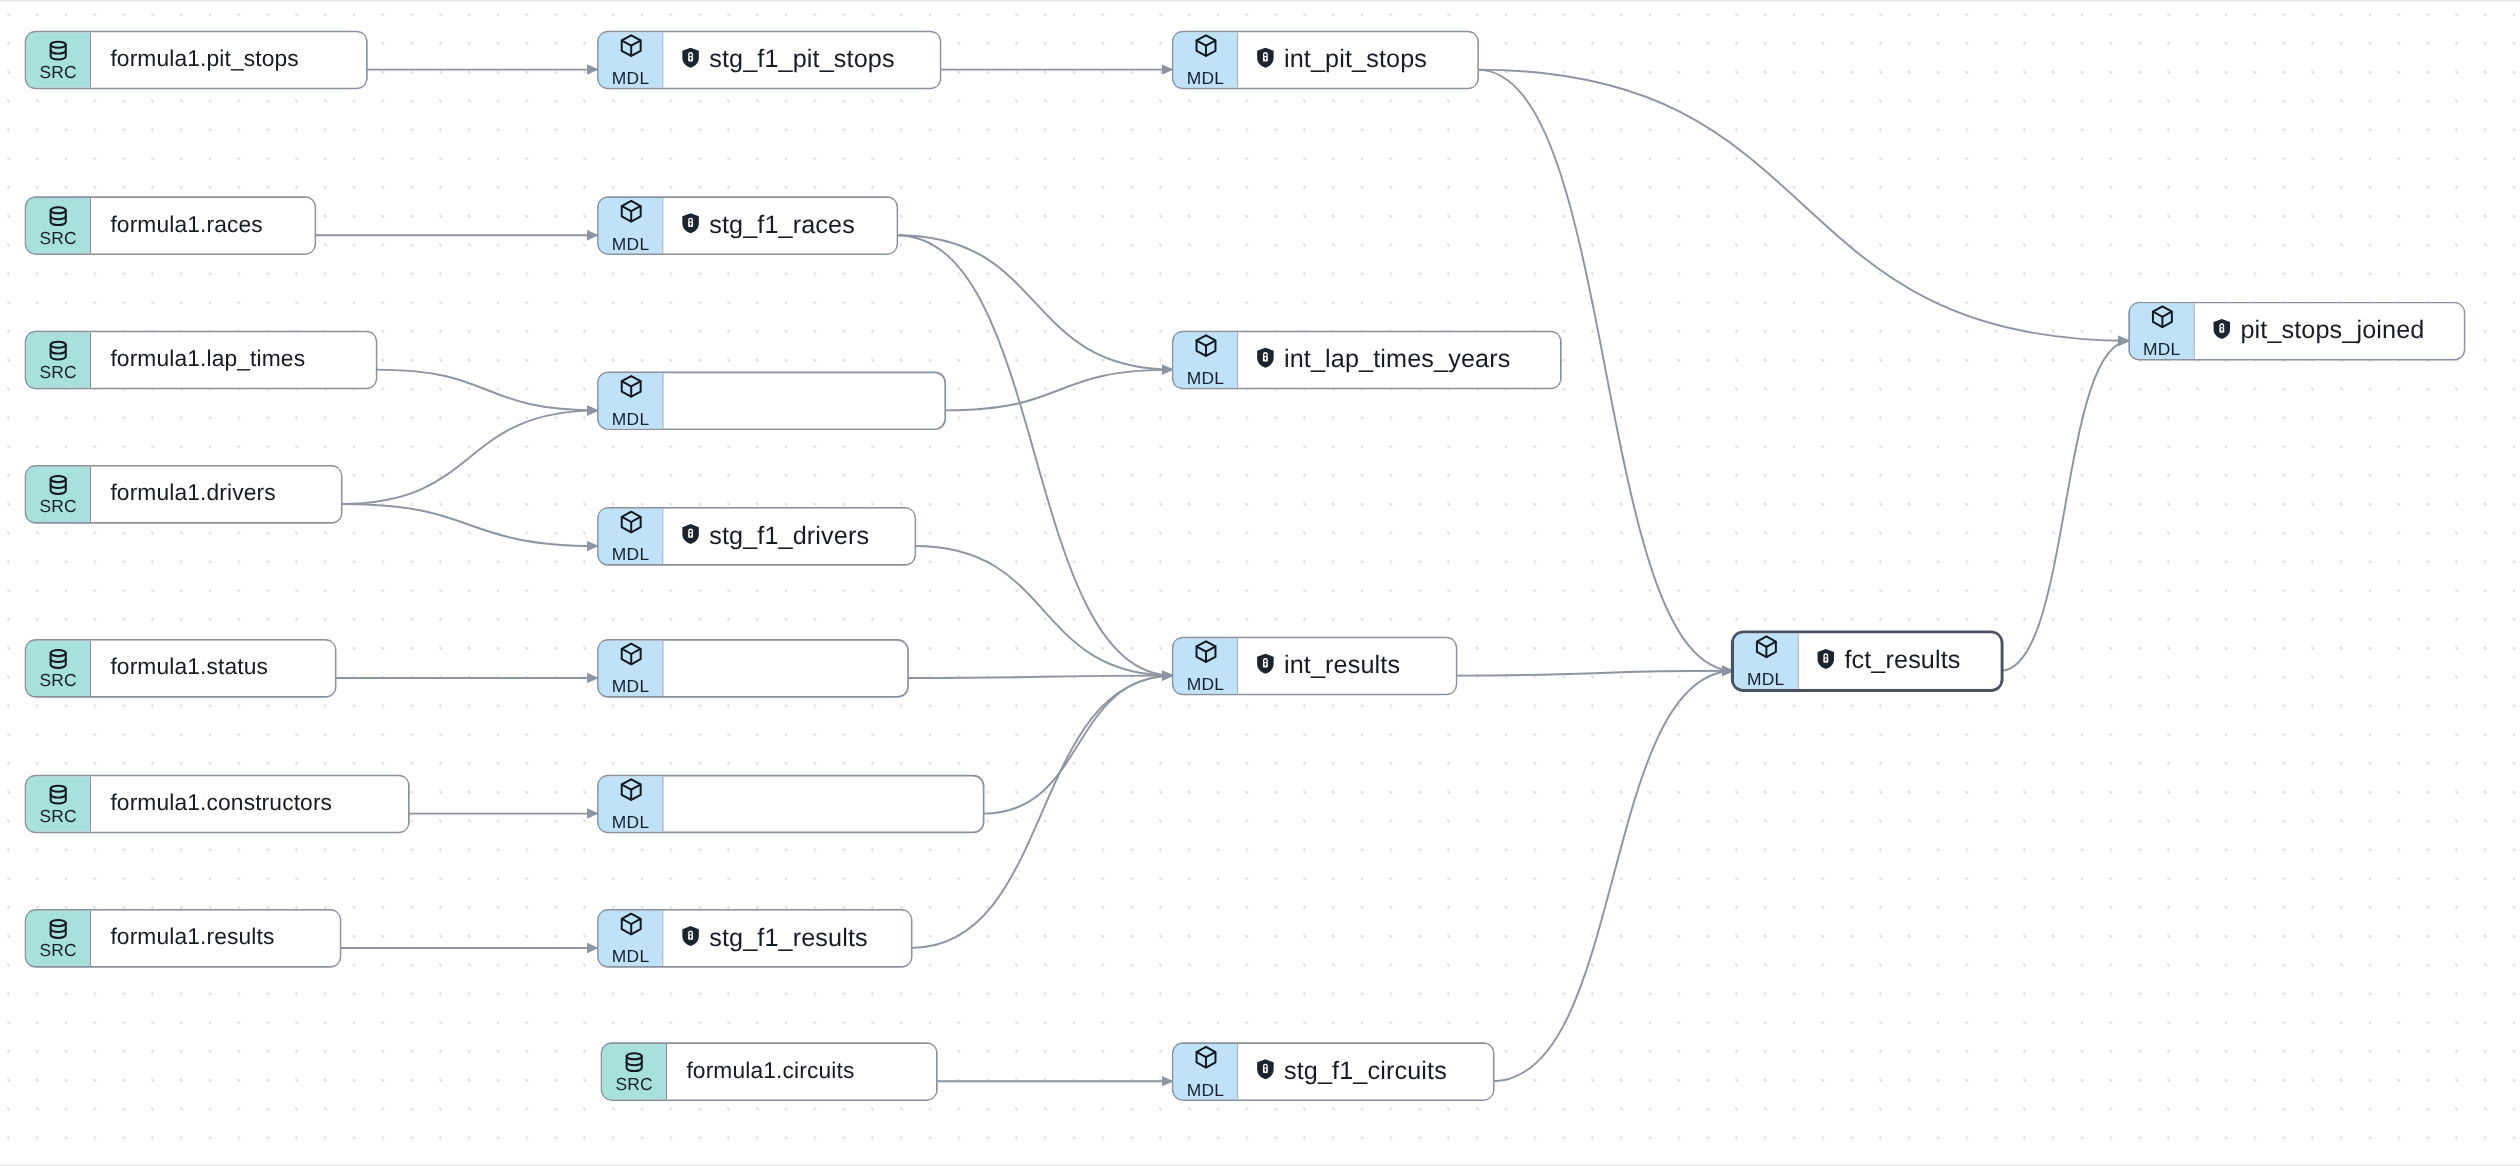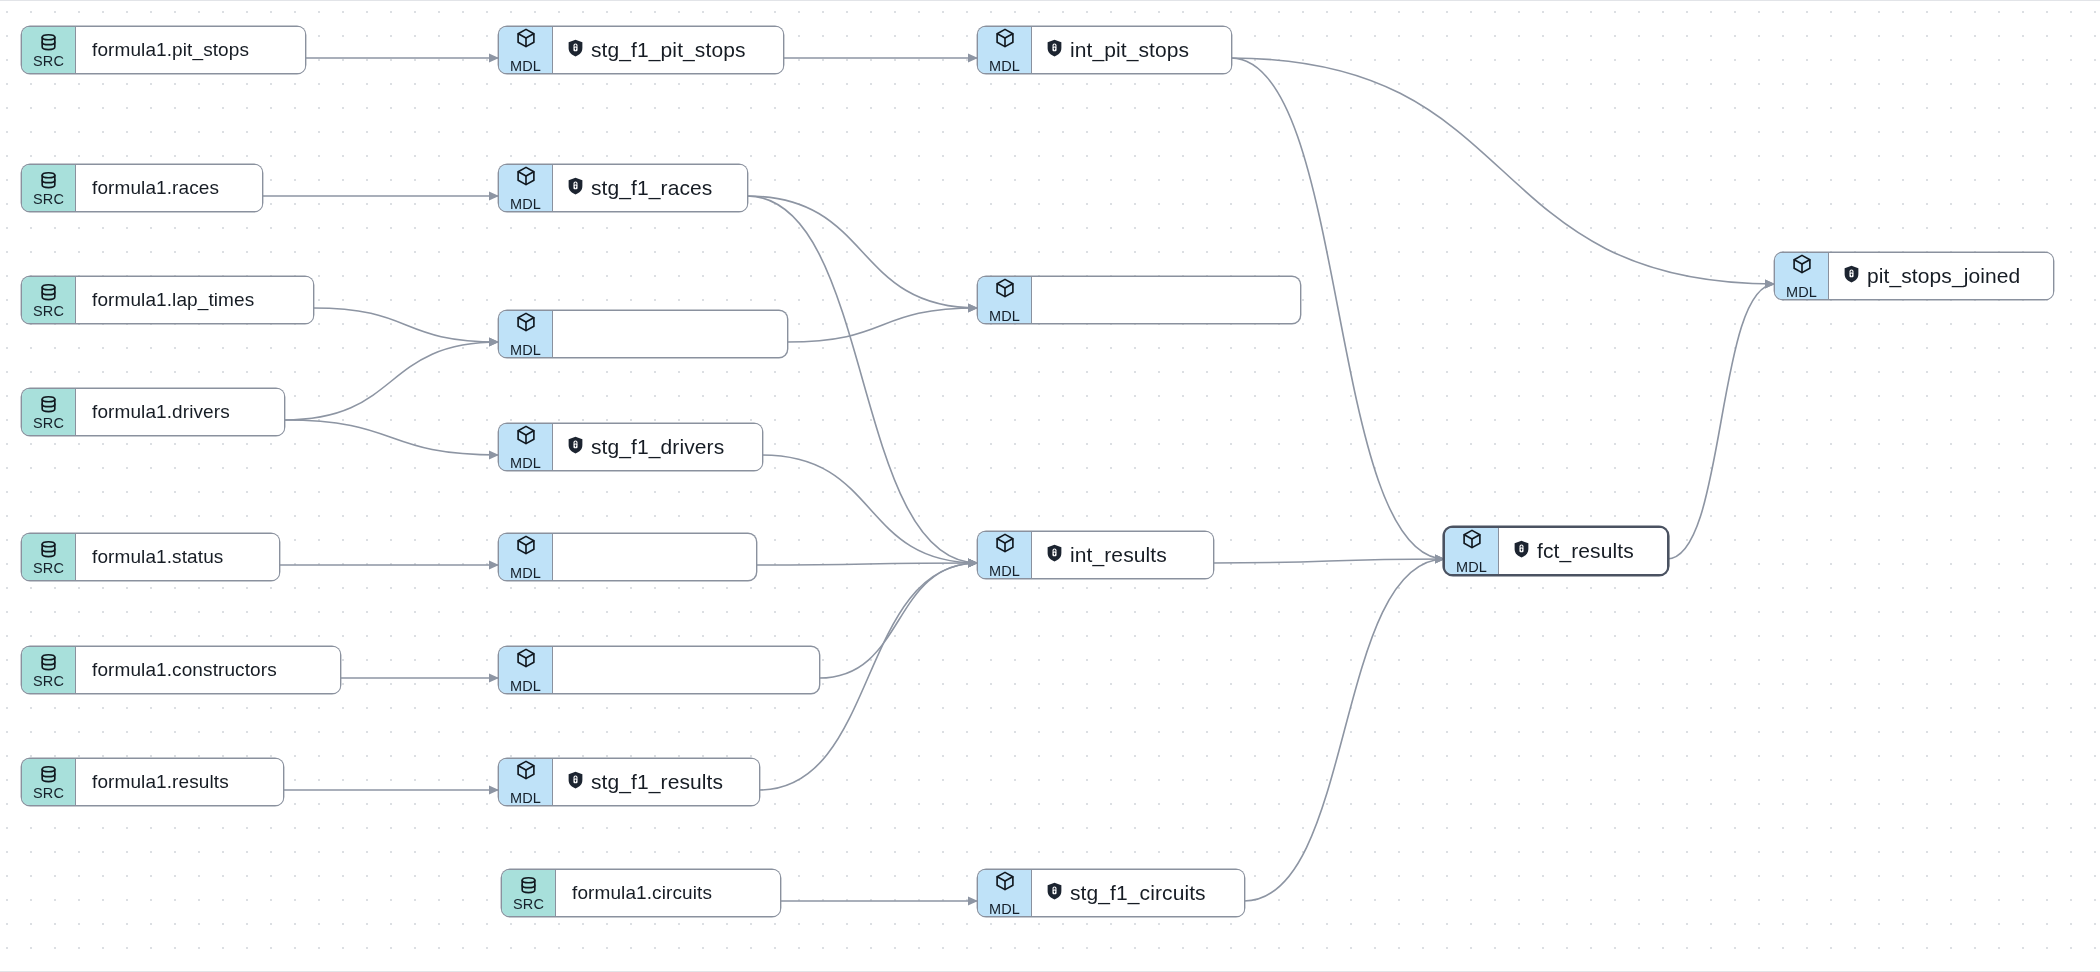--- a/index.html
+++ b/index.html
@@ -421,20 +421,30 @@
         <div class="badge">
           <span>
             <svg width="22" height="22" viewBox="0 0 24 24" fill="none" stroke="#11181f" stroke-width="1.8" stroke-linecap="round" stroke-linejoin="round">
               <path d="M12 2.6 20.6 7.3v9.4L12 21.4 3.4 16.7V7.3z"></path>
               <path d="M3.6 7.4 12 12l8.4-4.6"></path>
               <path d="M12 12v9.2"></path>
             </svg>
           </span>
           <span class="badge-text">MDL</span>
         </div>
+        <div class="body">
+          <span class="lock-icon"><svg width="17" height="18" viewBox="0 0 20 22">
+              <path d="M10 .9 18.4 4v7.1c0 5.1-3.5 8.6-8.4 10.2C5.1 19.7 1.6 16.2 1.6 11.1V4z" fill="#1c2430"></path>
+              <rect x="7.5" y="9.3" width="5" height="5.6" rx="1" fill="#ffffff"></rect>
+              <path d="M8.2 9.5V7.9a1.8 1.8 0 0 1 3.6 0v1.6" stroke="#ffffff" stroke-width="1.4" fill="none"></path>
+              <circle cx="10" cy="11.4" r="1.05" fill="#1c2430"></circle>
+              <rect x="9.5" y="11.6" width="1" height="2" fill="#1c2430"></rect>
+            </svg></span>
+          <span class="label">int_lap_times_years</span>
+        </div>
       </div>
       <div class="node mdl" style="left: 978px; top: 531px; width: 235px;">
         <div class="badge">
           <span>
             <svg width="22" height="22" viewBox="0 0 24 24" fill="none" stroke="#11181f" stroke-width="1.8" stroke-linecap="round" stroke-linejoin="round">
               <path d="M12 2.6 20.6 7.3v9.4L12 21.4 3.4 16.7V7.3z"></path>
               <path d="M3.6 7.4 12 12l8.4-4.6"></path>
               <path d="M12 12v9.2"></path>
             </svg>
           </span>

